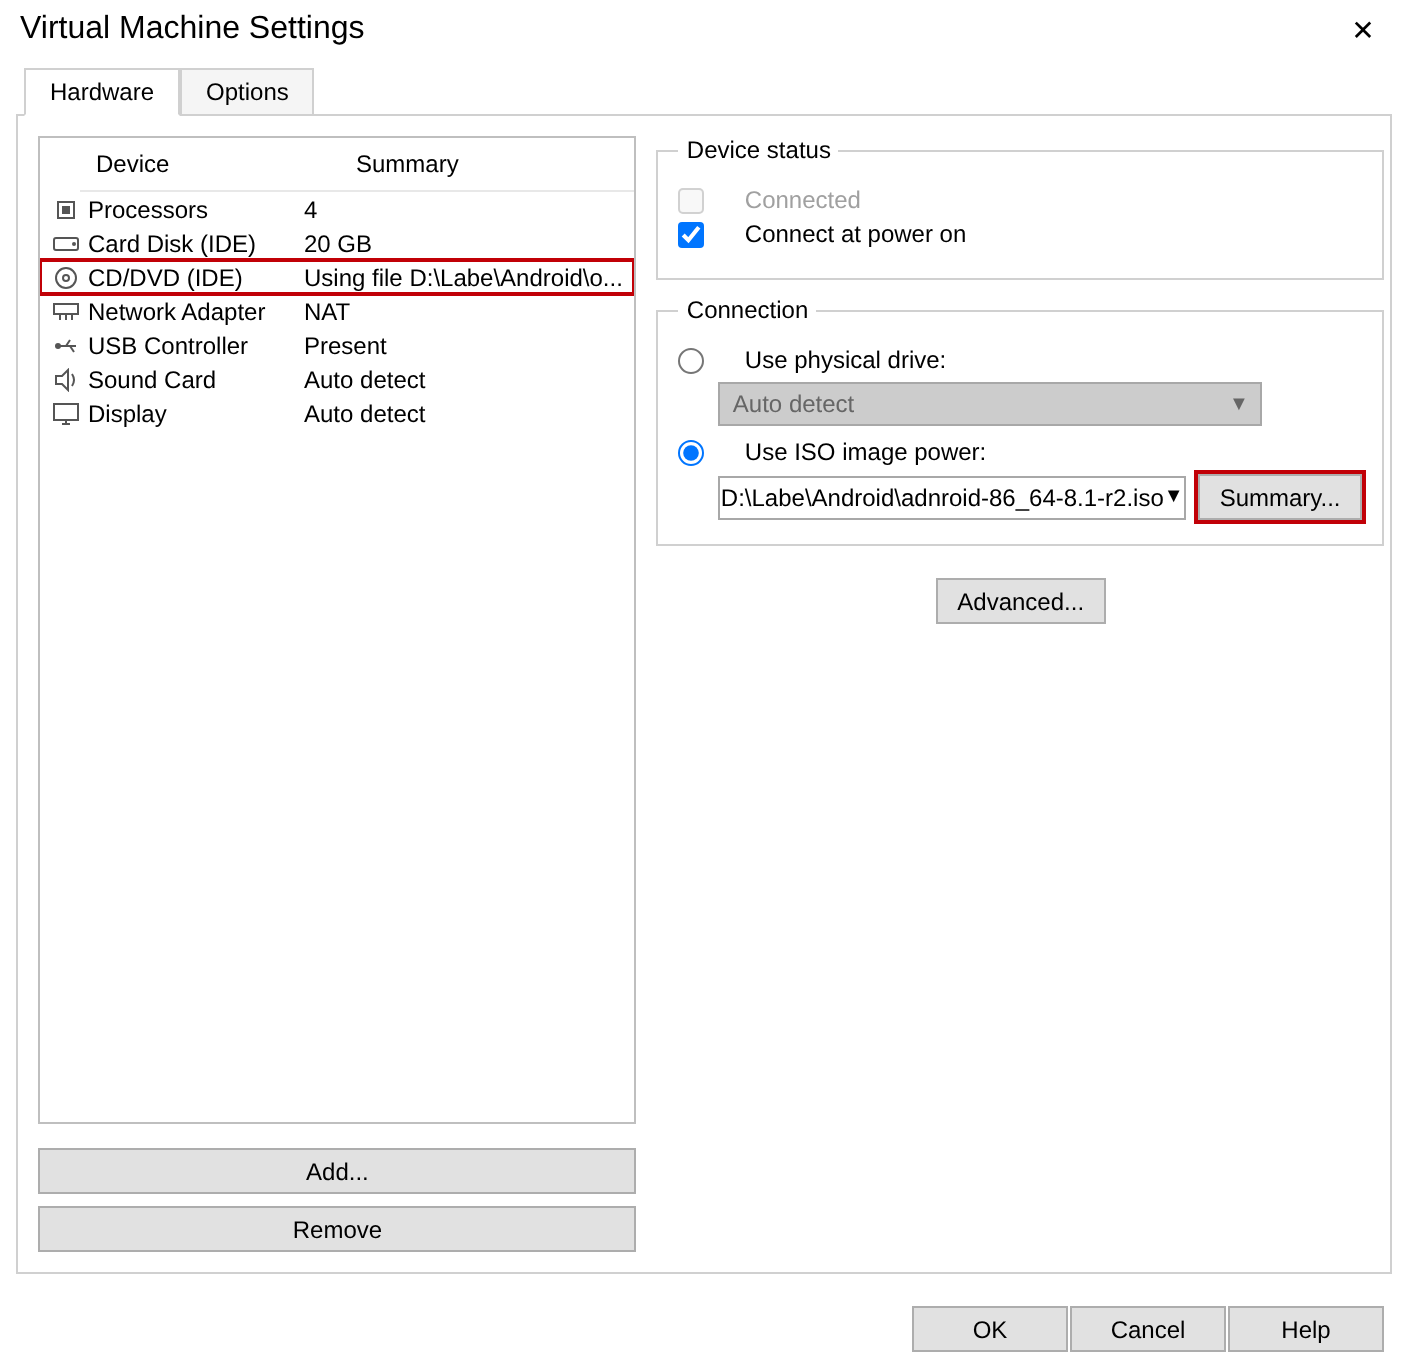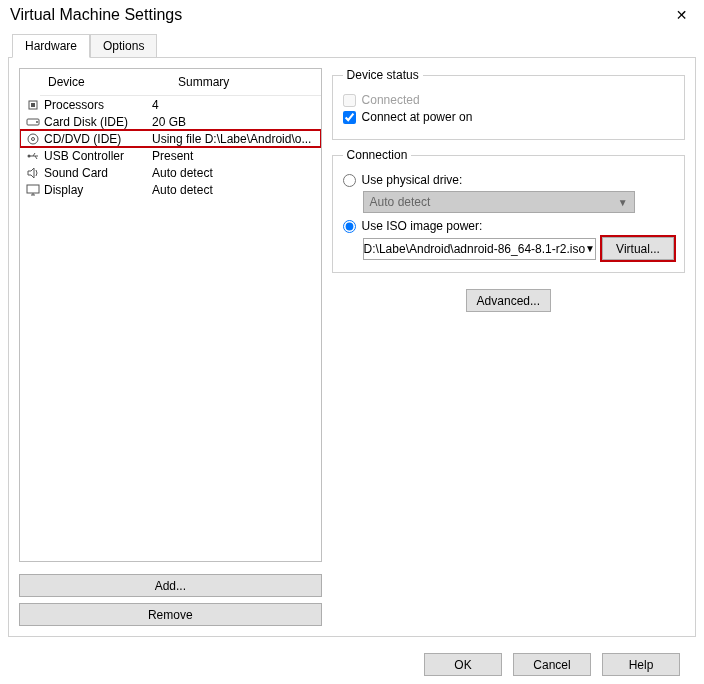--- a/index.html
+++ b/index.html
@@ -30,37 +30,37 @@
 .dev-icon { width: 14px; height: 12px; display: inline-block; color: #555; }
 .dev-icon svg { width: 14px; height: 12px; display: block; }
 
 .left-buttons { display: flex; justify-content: flex-end; gap: 6px; margin-top: 12px; flex-direction: column; }
 .btn { min-width: 78px; height: 23px; background: #e1e1e1; border: 1px solid #adadad; padding: 0 10px; cursor: pointer; display: inline-flex; align-items: center; justify-content: center; }
 
 .right-col { flex: 1; padding-left: 10px; position: relative; }
 fieldset { border: 1px solid #d0d0d0; padding: 8px 10px 12px 10px; margin-bottom: 8px; }
 legend { padding: 0 4px; }
 
-.checkbox-row, .radio-row { display: flex; align-items: center; gap: 6px; margin: 3px 0; }
+.checkbox-row, .radio-row { display: flex; align-items: center; gap: 20px; margin: 3px 0; }
 input[type=checkbox], input[type=radio] { width: 13px; height: 13px; }
 .disabled { color: #a0a0a0; }
 
 .combo-disabled { width: 272px; height: 22px; background: #ccc; border: 1px solid #a8a8a8; display: flex; align-items: center; justify-content: space-between; padding: 0 6px; margin: 4px 0 6px 20px; color: #666; }
 .combo-disabled .chev { font-size: 10px; color: #666; }
 
 .iso-row { display: flex; align-items: center; gap: 6px; margin: 4px 0 0 20px; }
 .iso-input { flex: 1; height: 22px; border: 1px solid #a8a8a8; padding: 0 0; background: #fff; display: flex; align-items: center; justify-content: space-between; overflow: hidden; }
 .iso-input .txt { white-space: nowrap; overflow: hidden; text-overflow: clip; }
 .iso-input .chev { font-size: 10px; }
 .browse-wrap { outline: 2px solid #c10007; outline-offset: 0; }
 .browse-btn { min-width: 72px; }
 
 .advanced-row { display: flex; justify-content: center; margin-top: 16px; }
 
-.footer { position: absolute; bottom: 8px; right: 24px; display: flex; gap: 11px; border-radius: 10px; }
+.footer { position: absolute; bottom: 8px; right: 12px; display: flex; gap: 1px; border-radius: 10px; }
 .footer .btn { min-width: 78px; }
 </style>
 </head>
 <body>
 
 <div class="titlebar">
   <span class="title">Virtual Machine Settings</span>
   <span class="close">✕</span>
 </div>
 
@@ -111,20 +111,34 @@
               <svg viewBox="0 0 14 12">
                 <circle cx="7" cy="6" r="5" fill="none" stroke="currentColor"></circle>
                 <circle cx="7" cy="6" r="1.5" fill="none" stroke="currentColor"></circle>
               </svg>
             </span>
           <span>CD/DVD (IDE)</span>
         </div>
         <div class="cell summary">Using file D:\Labe\Android\o...</div>
       </div>
 
+      <div class="row">
+        <div class="cell device">
+          <span class="dev-icon">
+              <svg viewBox="0 0 14 12">
+                <rect x="1" y="2" width="12" height="5" fill="none" stroke="currentColor"></rect>
+                <line x1="4" y1="7" x2="4" y2="10" stroke="currentColor"></line>
+                <line x1="7" y1="7" x2="7" y2="10" stroke="currentColor"></line>
+                <line x1="10" y1="7" x2="10" y2="10" stroke="currentColor"></line>
+              </svg>
+            </span>
+          <span>Network Adapter</span>
+        </div>
+        <div class="cell summary">NAT</div>
+      </div>
 
       <div class="row">
         <div class="cell device">
           <span class="dev-icon">
               <svg viewBox="0 0 14 12">
                 <circle cx="3" cy="6" r="1.5" fill="currentColor"></circle>
                 <line x1="3" y1="6" x2="12" y2="6" stroke="currentColor"></line>
                 <line x1="7" y1="6" x2="9" y2="3" stroke="currentColor"></line>
                 <line x1="9" y1="6" x2="11" y2="9" stroke="currentColor"></line>
               </svg>
@@ -196,21 +210,21 @@
 
       <div class="radio-row">
         <input type="radio" name="conn" checked="" style="">
         <span>Use ISO image power:</span>
       </div>
       <div class="iso-row">
         <div class="iso-input">
           <span class="txt">D:\Labe\Android\adnroid-86_64-8.1-r2.iso</span>
           <span class="chev">▼</span>
         </div>
-        <span class="browse-wrap"><button class="btn browse-btn">Virtual...</button></span>
+        <span class="browse-wrap"><button class="btn browse-btn">Summary...</button></span>
       </div>
     </fieldset>
 
     <div class="advanced-row">
       <button class="btn">Advanced...</button>
     </div>
 
   </div>
 </div>
 

